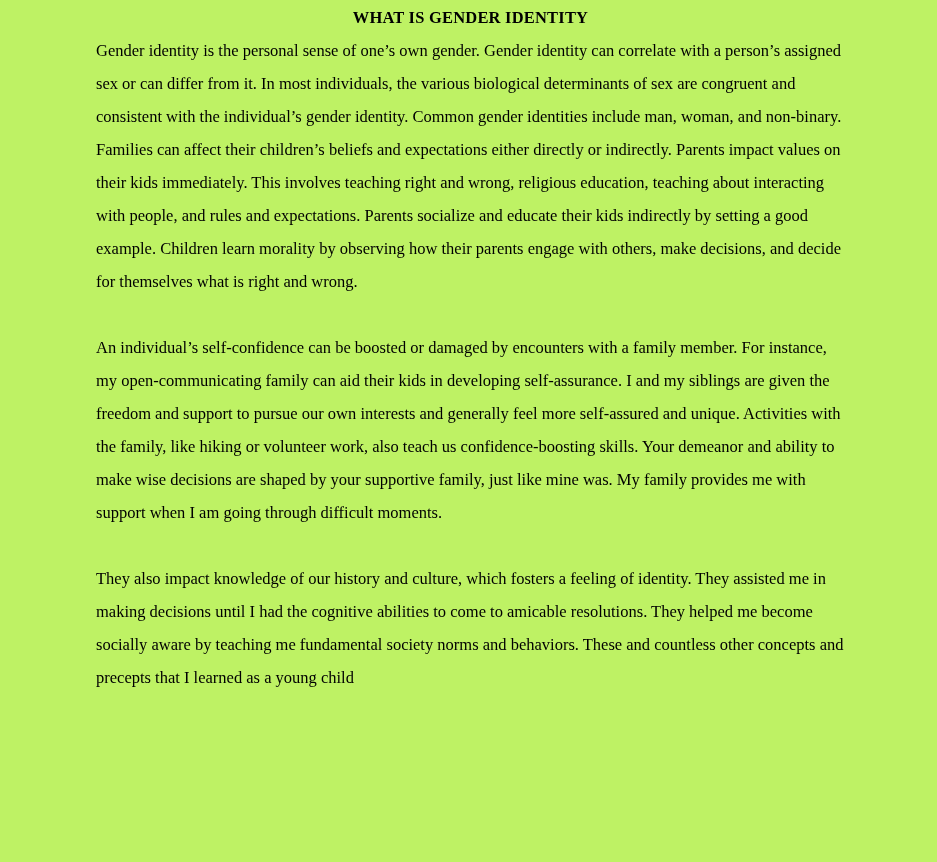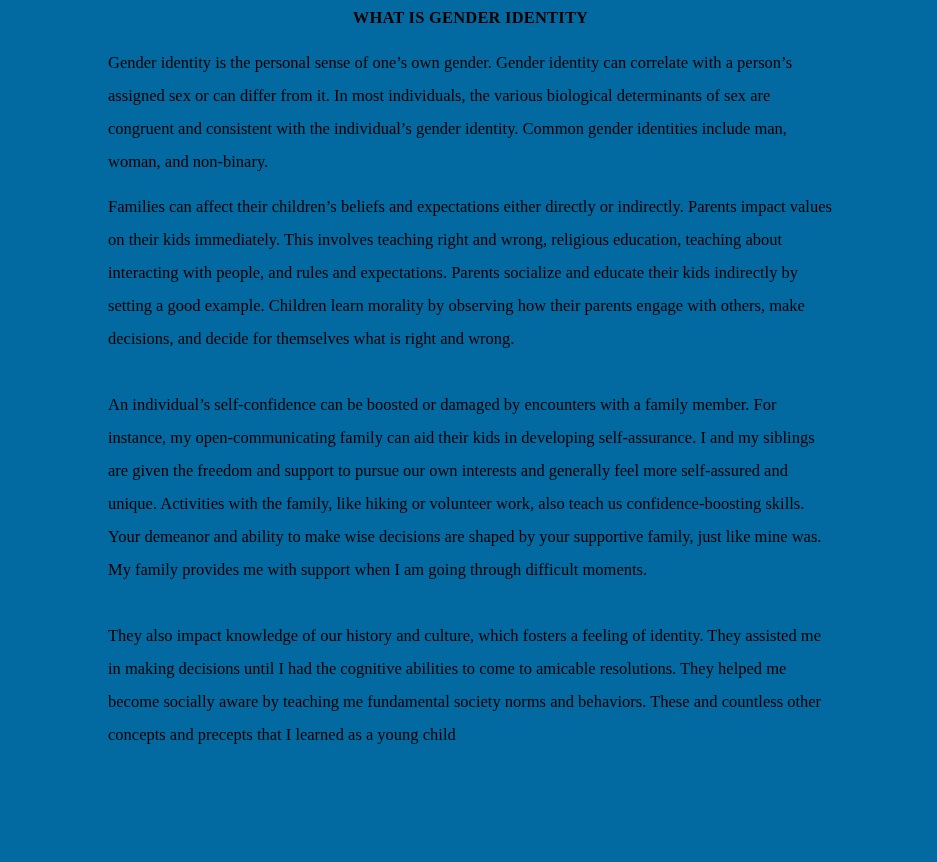--- a/index.html
+++ b/index.html
@@ -5,38 +5,38 @@
   html, body {
     margin: 0;
     padding: 0;
     background: #ffffff;
   }
   .page {
     position: relative;
     width: 937px;
     height: 862px;
     overflow: hidden;
-    background: #0369a1;
+    background: #bef264;
     color: #000000;
     font-family: "Liberation Serif", "DejaVu Serif", serif;
     font-size: 16.5px;
     line-height: 33px;
     box-sizing: border-box;
     padding: 1px 92px 0 96px;
   }
   .doc-title {
     margin: 0;
     font-size: 16.5px;
     font-weight: bold;
     text-align: center;
     line-height: 33px;
     letter-spacing: 0.2px;
   }
   .para {
-    margin: 12px;
+    margin: 0;
     text-align: left;
   }
   
   .spaced {
     margin-top: 33px;
   }
   .section-heading {
     font-weight: bold;
   }
 </style>

